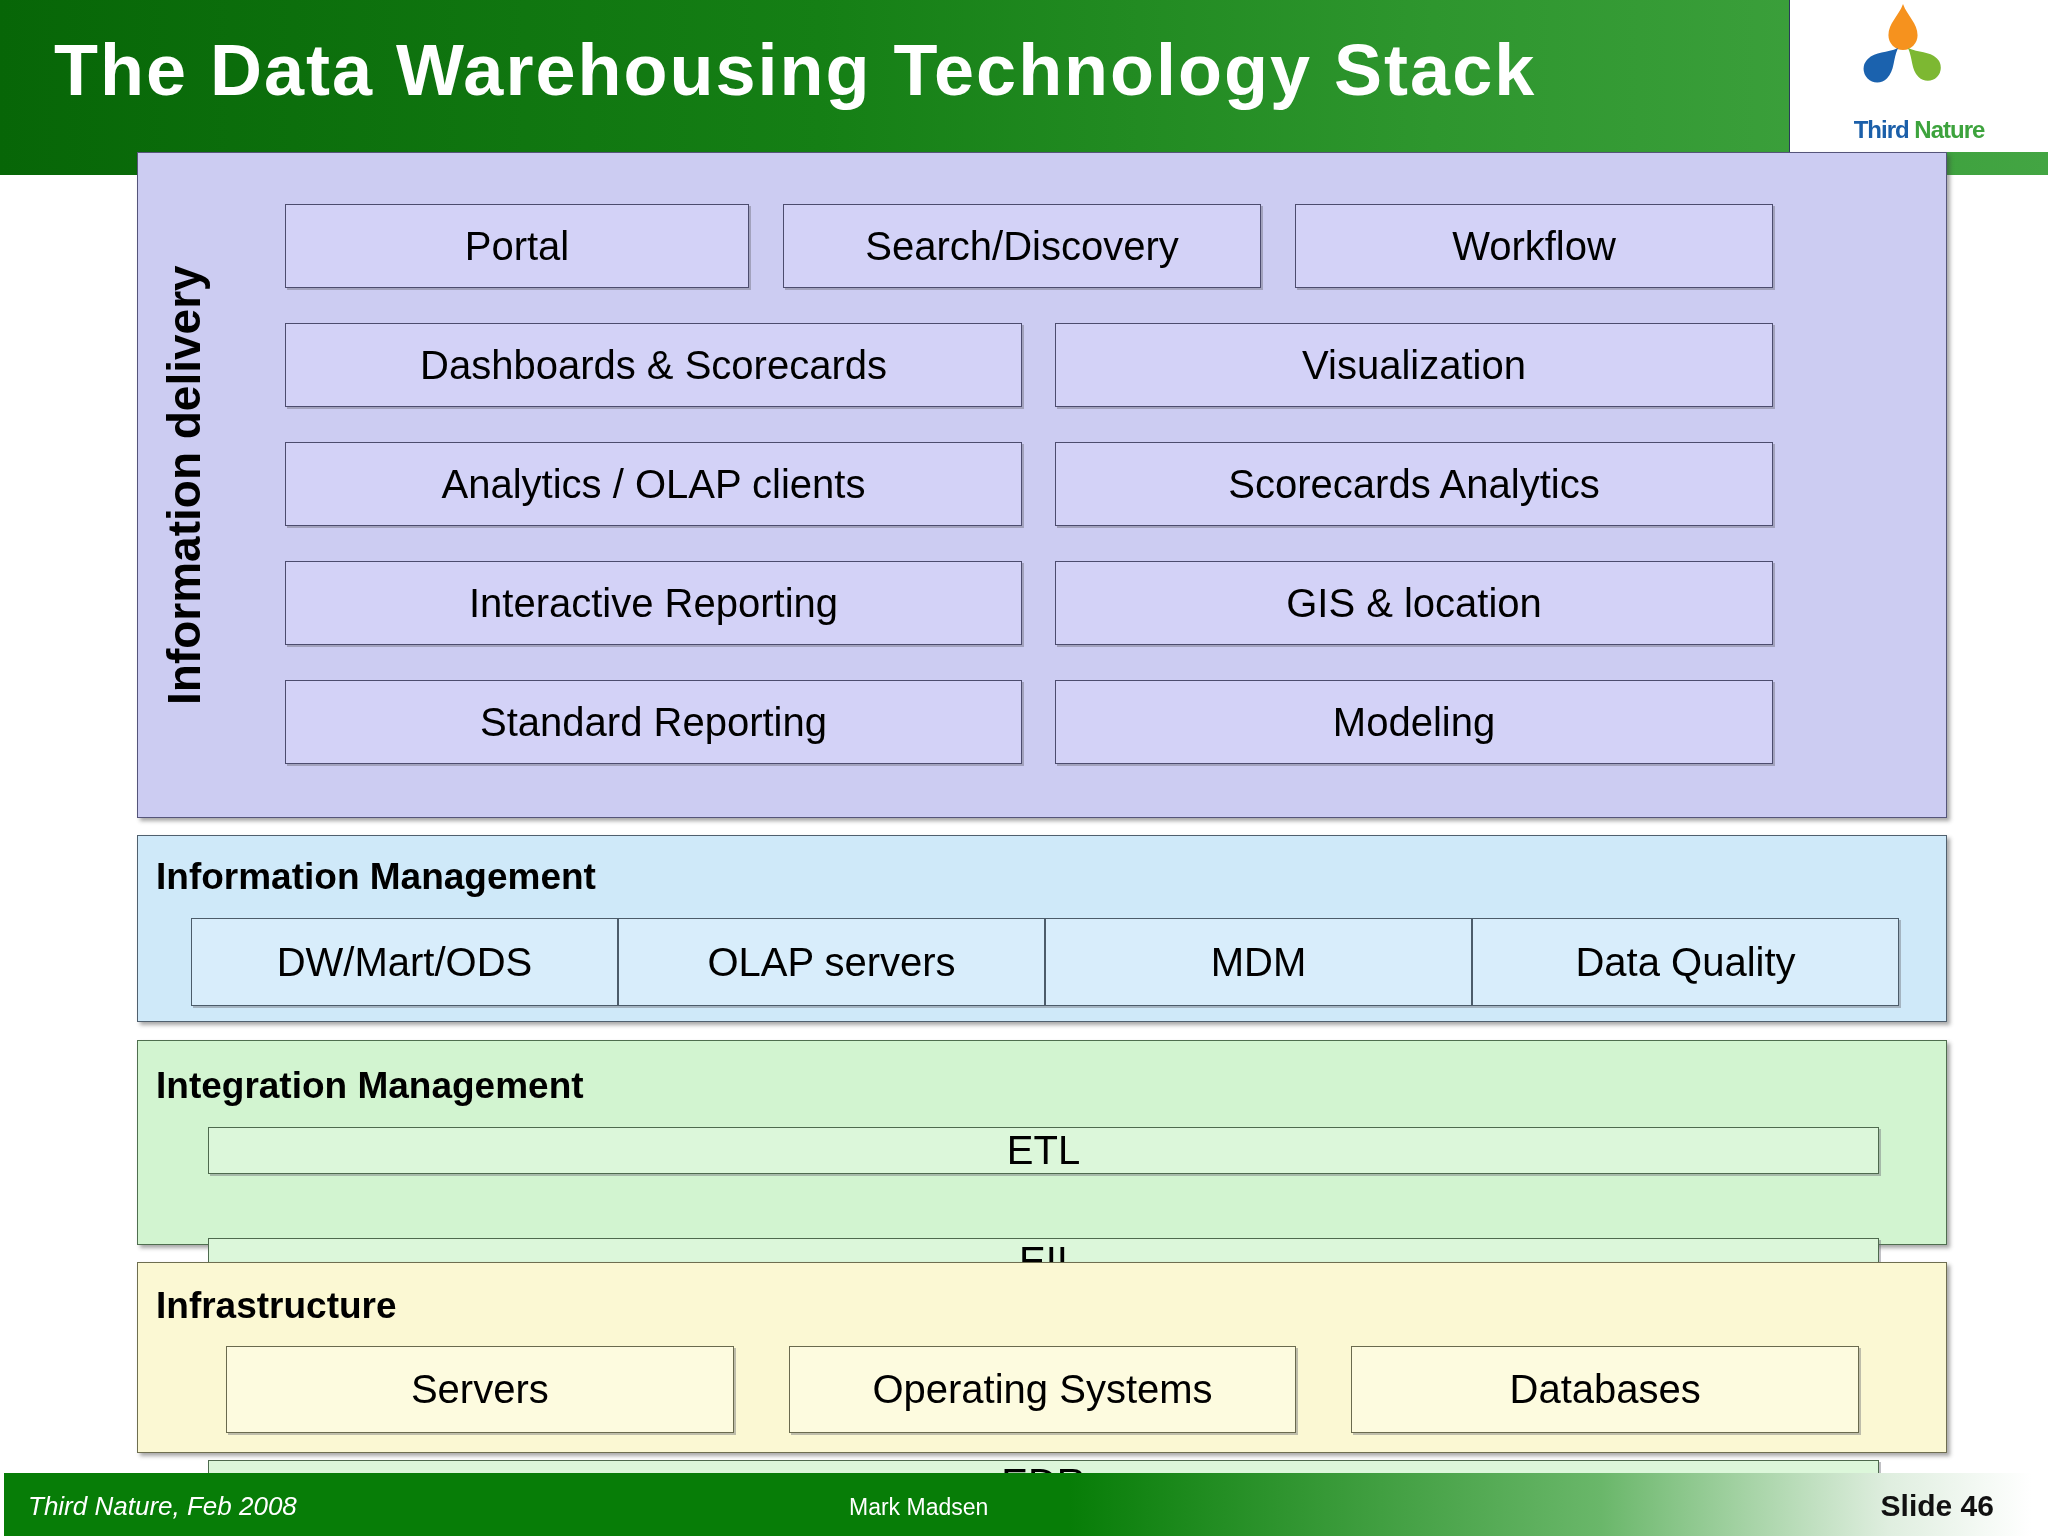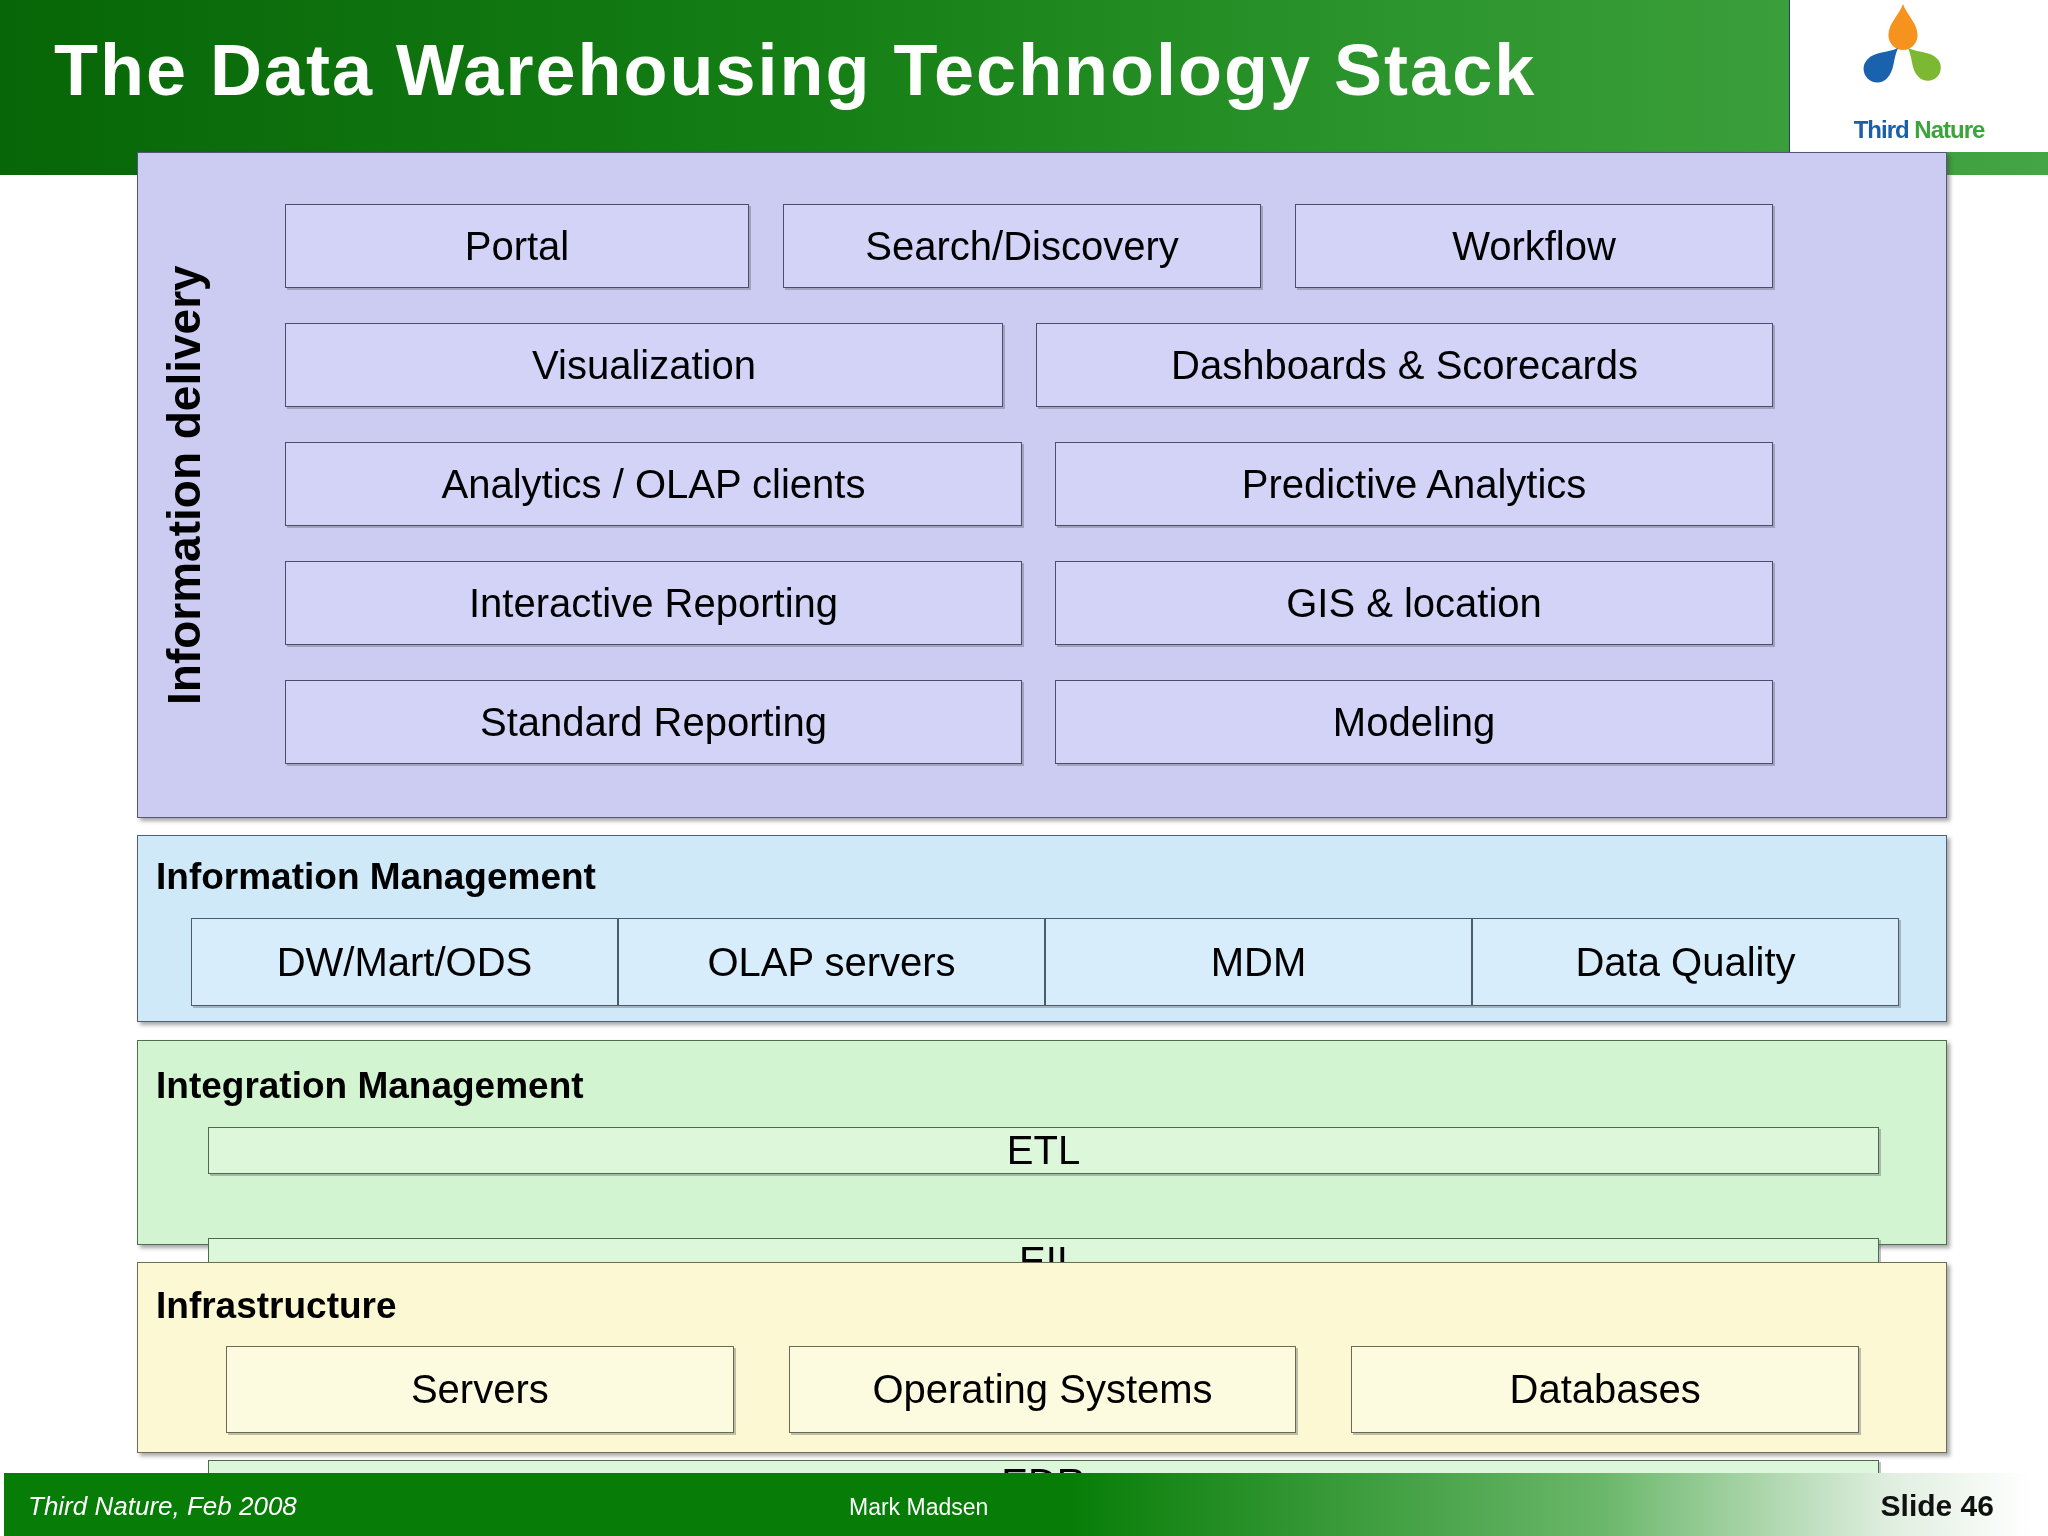--- a/index.html
+++ b/index.html
@@ -116,26 +116,26 @@
 
 <div class="layer layer-delivery">
   <div class="rot-label">Information delivery</div>
   <div class="id-rows">
     <div class="id-row">
       <div class="box w3a">Portal</div>
       <div class="box w3b">Search/Discovery</div>
       <div class="box w3b">Workflow</div>
     </div>
     <div class="id-row">
+      <div class="box wleft">Dashboards &amp; Scorecards</div>
       <div class="box wright">Visualization</div>
-      <div class="box wleft">Dashboards &amp; Scorecards</div>
     </div>
     <div class="id-row">
       <div class="box wleft">Analytics / OLAP clients</div>
-      <div class="box wright">Predictive Analytics</div>
+      <div class="box wright">Scorecards Analytics</div>
     </div>
     <div class="id-row">
       <div class="box wleft">Interactive Reporting</div>
       <div class="box wright">GIS &amp; location</div>
     </div>
     <div class="id-row">
       <div class="box wleft">Standard Reporting</div>
       <div class="box wright">Modeling</div>
     </div>
   </div>

